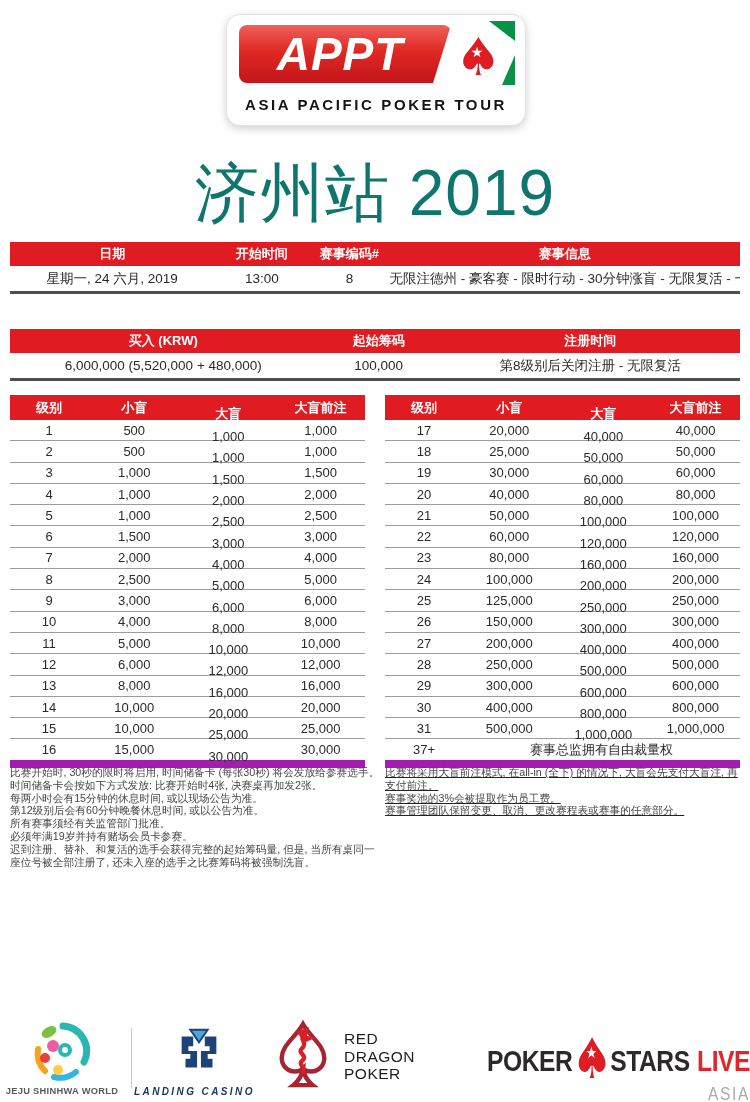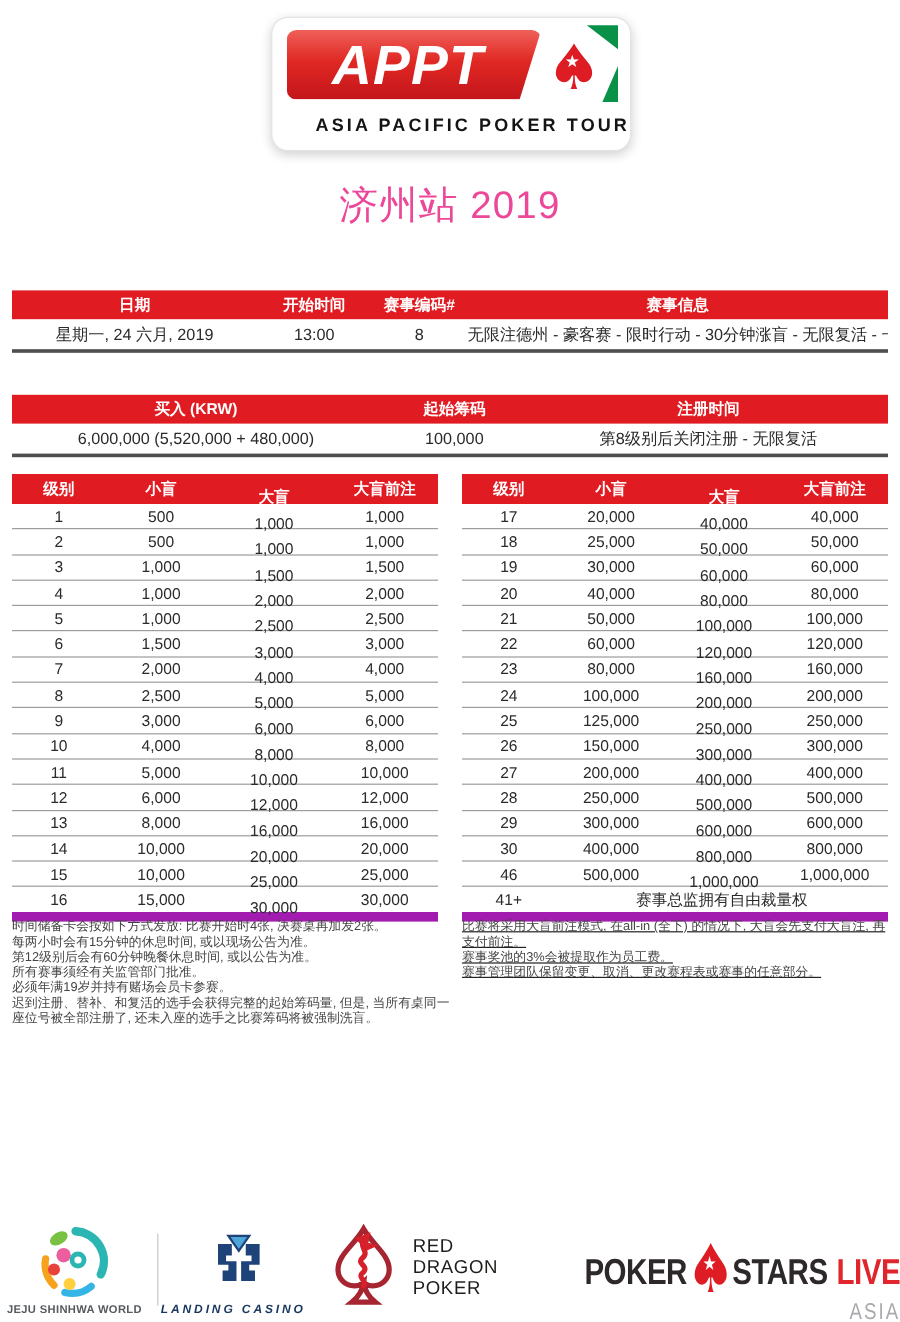--- a/index.html
+++ b/index.html
@@ -18,26 +18,26 @@
   .logo-spade{position:absolute;left:228px;top:16px;width:44px;height:52px;}
   .spade-glyph{font-family:"DejaVu Sans",sans-serif;color:#dd1c24;line-height:1;display:block;}
   .logo-spade .spade-glyph{font-size:52px;}
   .star-glyph{position:absolute;left:50%;top:40%;transform:translate(-50%,-50%);
               font-family:"DejaVu Sans",sans-serif;color:#fff;line-height:1;}
   .logo-spade .star-glyph{font-size:14px;}
   .green-tri-1{position:absolute;right:10px;top:6px;width:0;height:0;
                border-top:20px solid #0a9148;border-left:26px solid transparent;}
   .green-tri-2{position:absolute;right:10px;top:40px;width:0;height:0;
                border-right:13px solid #0a9148;border-top:30px solid transparent;}
-  .logo-subtitle{position:absolute;left:0;bottom:12px;width:100%;text-align:right;
+  .logo-subtitle{position:absolute;left:0;bottom:12px;width:100%;text-align:center;
                  font-weight:bold;font-size:15px;letter-spacing:2.6px;color:#141414;}
 
   
   .page-title{position:absolute;left:0;top:150px;width:100%;text-align:center;
-              font-size:32px;color:#ec4899;letter-spacing:1px;}
+              font-size:64px;color:#0f766e;letter-spacing:1px;}
 
   
   .btable{position:absolute;}
   .thead{display:flex;align-items:center;background:#e01b22;color:#fff;font-weight:bold;
          font-size:13px;height:24px;}
   .trow{display:flex;align-items:center;font-size:13.5px;color:#2a2a2a;height:25px;}
   .tcell{display:block;text-align:center;overflow:hidden;white-space:nowrap;}
   .etable,.buytable{border-bottom:3px solid #4f4f4f;}
   .etable .tcell:nth-child(1){width:28%;}
   .etable .tcell:nth-child(2){width:13%;}
@@ -328,33 +328,34 @@
           <span class="tcell">600,000</span>
           <span class="tcell">600,000</span>
         </div>
         <div class="trow">
           <span class="tcell">30</span>
           <span class="tcell">400,000</span>
           <span class="tcell">800,000</span>
           <span class="tcell">800,000</span>
         </div>
         <div class="trow">
-          <span class="tcell">46</span>
+          <span class="tcell">31</span>
           <span class="tcell">500,000</span>
           <span class="tcell">1,000,000</span>
           <span class="tcell">1,000,000</span>
         </div>
       </div>
     <div class="trow final">
-      <span class="tcell">41+</span>
+      <span class="tcell">37+</span>
       <span class="tcell tcell-span">赛事总监拥有自由裁量权</span>
     </div>
   </div>
 
   <div class="notes" style="left:10px;top:766px;width:370px;">
+      <div class="note-line">比赛开始时, 30秒的限时将启用, 时间储备卡 (每张30秒) 将会发放给参赛选手。</div>
       <div class="note-line">时间储备卡会按如下方式发放: 比赛开始时4张, 决赛桌再加发2张。</div>
       <div class="note-line">每两小时会有15分钟的休息时间, 或以现场公告为准。</div>
       <div class="note-line">第12级别后会有60分钟晚餐休息时间, 或以公告为准。</div>
       <div class="note-line">所有赛事须经有关监管部门批准。</div>
       <div class="note-line">必须年满19岁并持有赌场会员卡参赛。</div>
       <div class="note-line">迟到注册、替补、和复活的选手会获得完整的起始筹码量, 但是, 当所有桌同一座位号被全部注册了, 还未入座的选手之比赛筹码将被强制洗盲。</div>
     </div>
   <div class="notes" style="left:385px;top:766px;width:362px;text-decoration:underline;">
       <div class="note-line">比赛将采用大盲前注模式, 在all-in (全下) 的情况下, 大盲会先支付大盲注, 再支付前注。</div>
       <div class="note-line">赛事奖池的3%会被提取作为员工费。</div>

